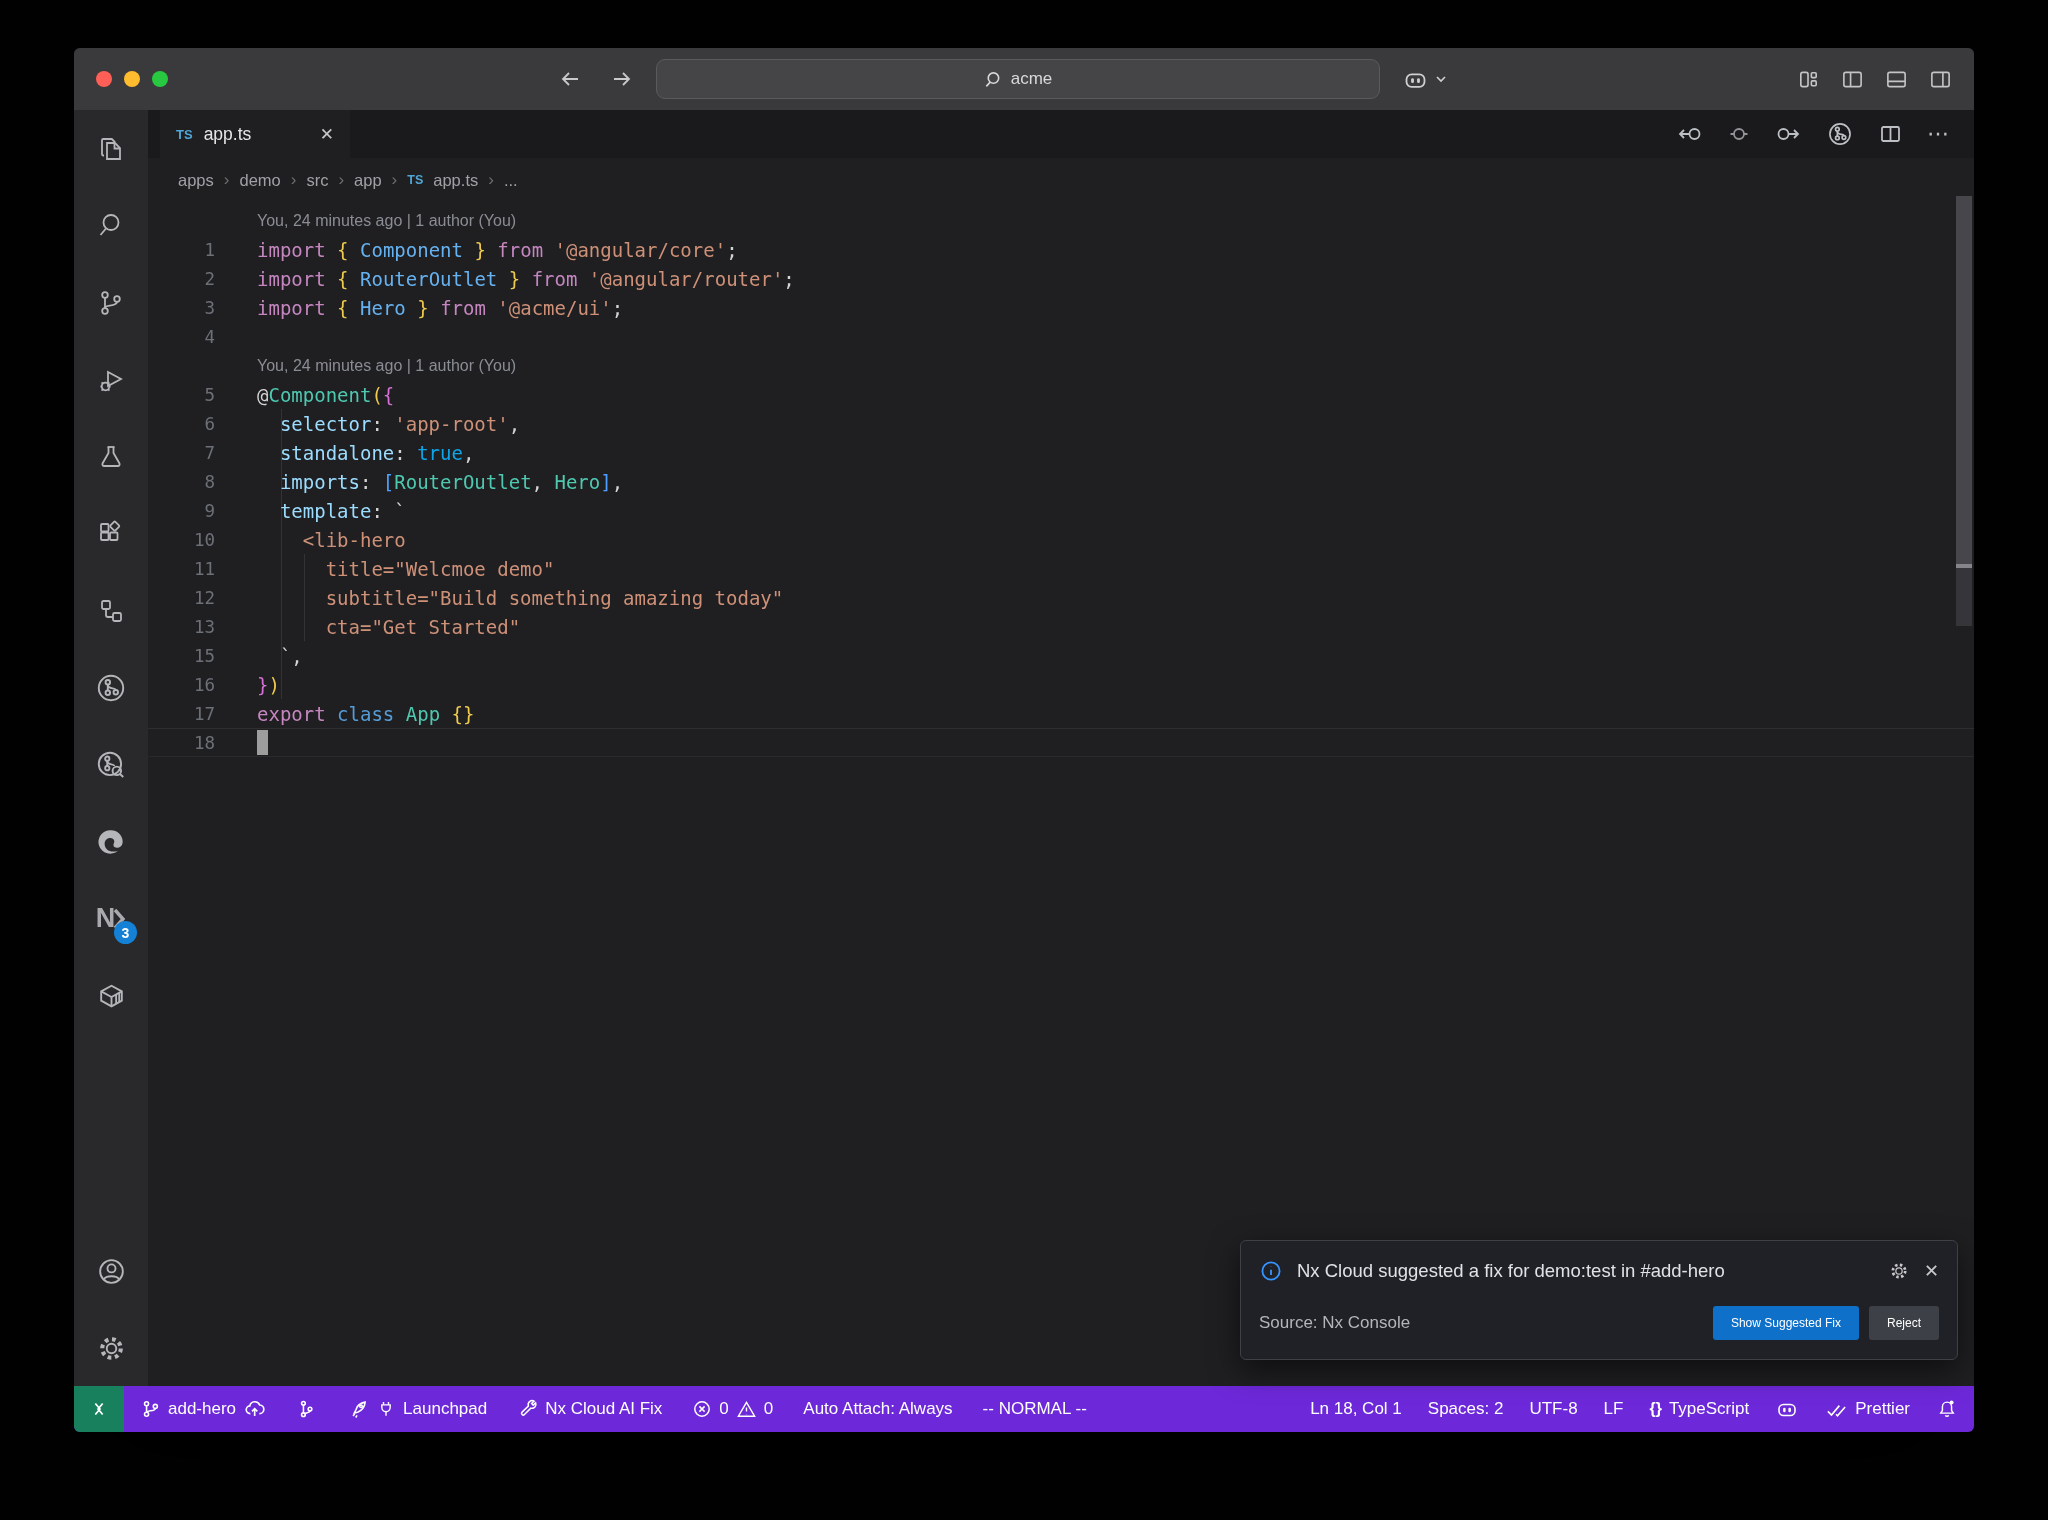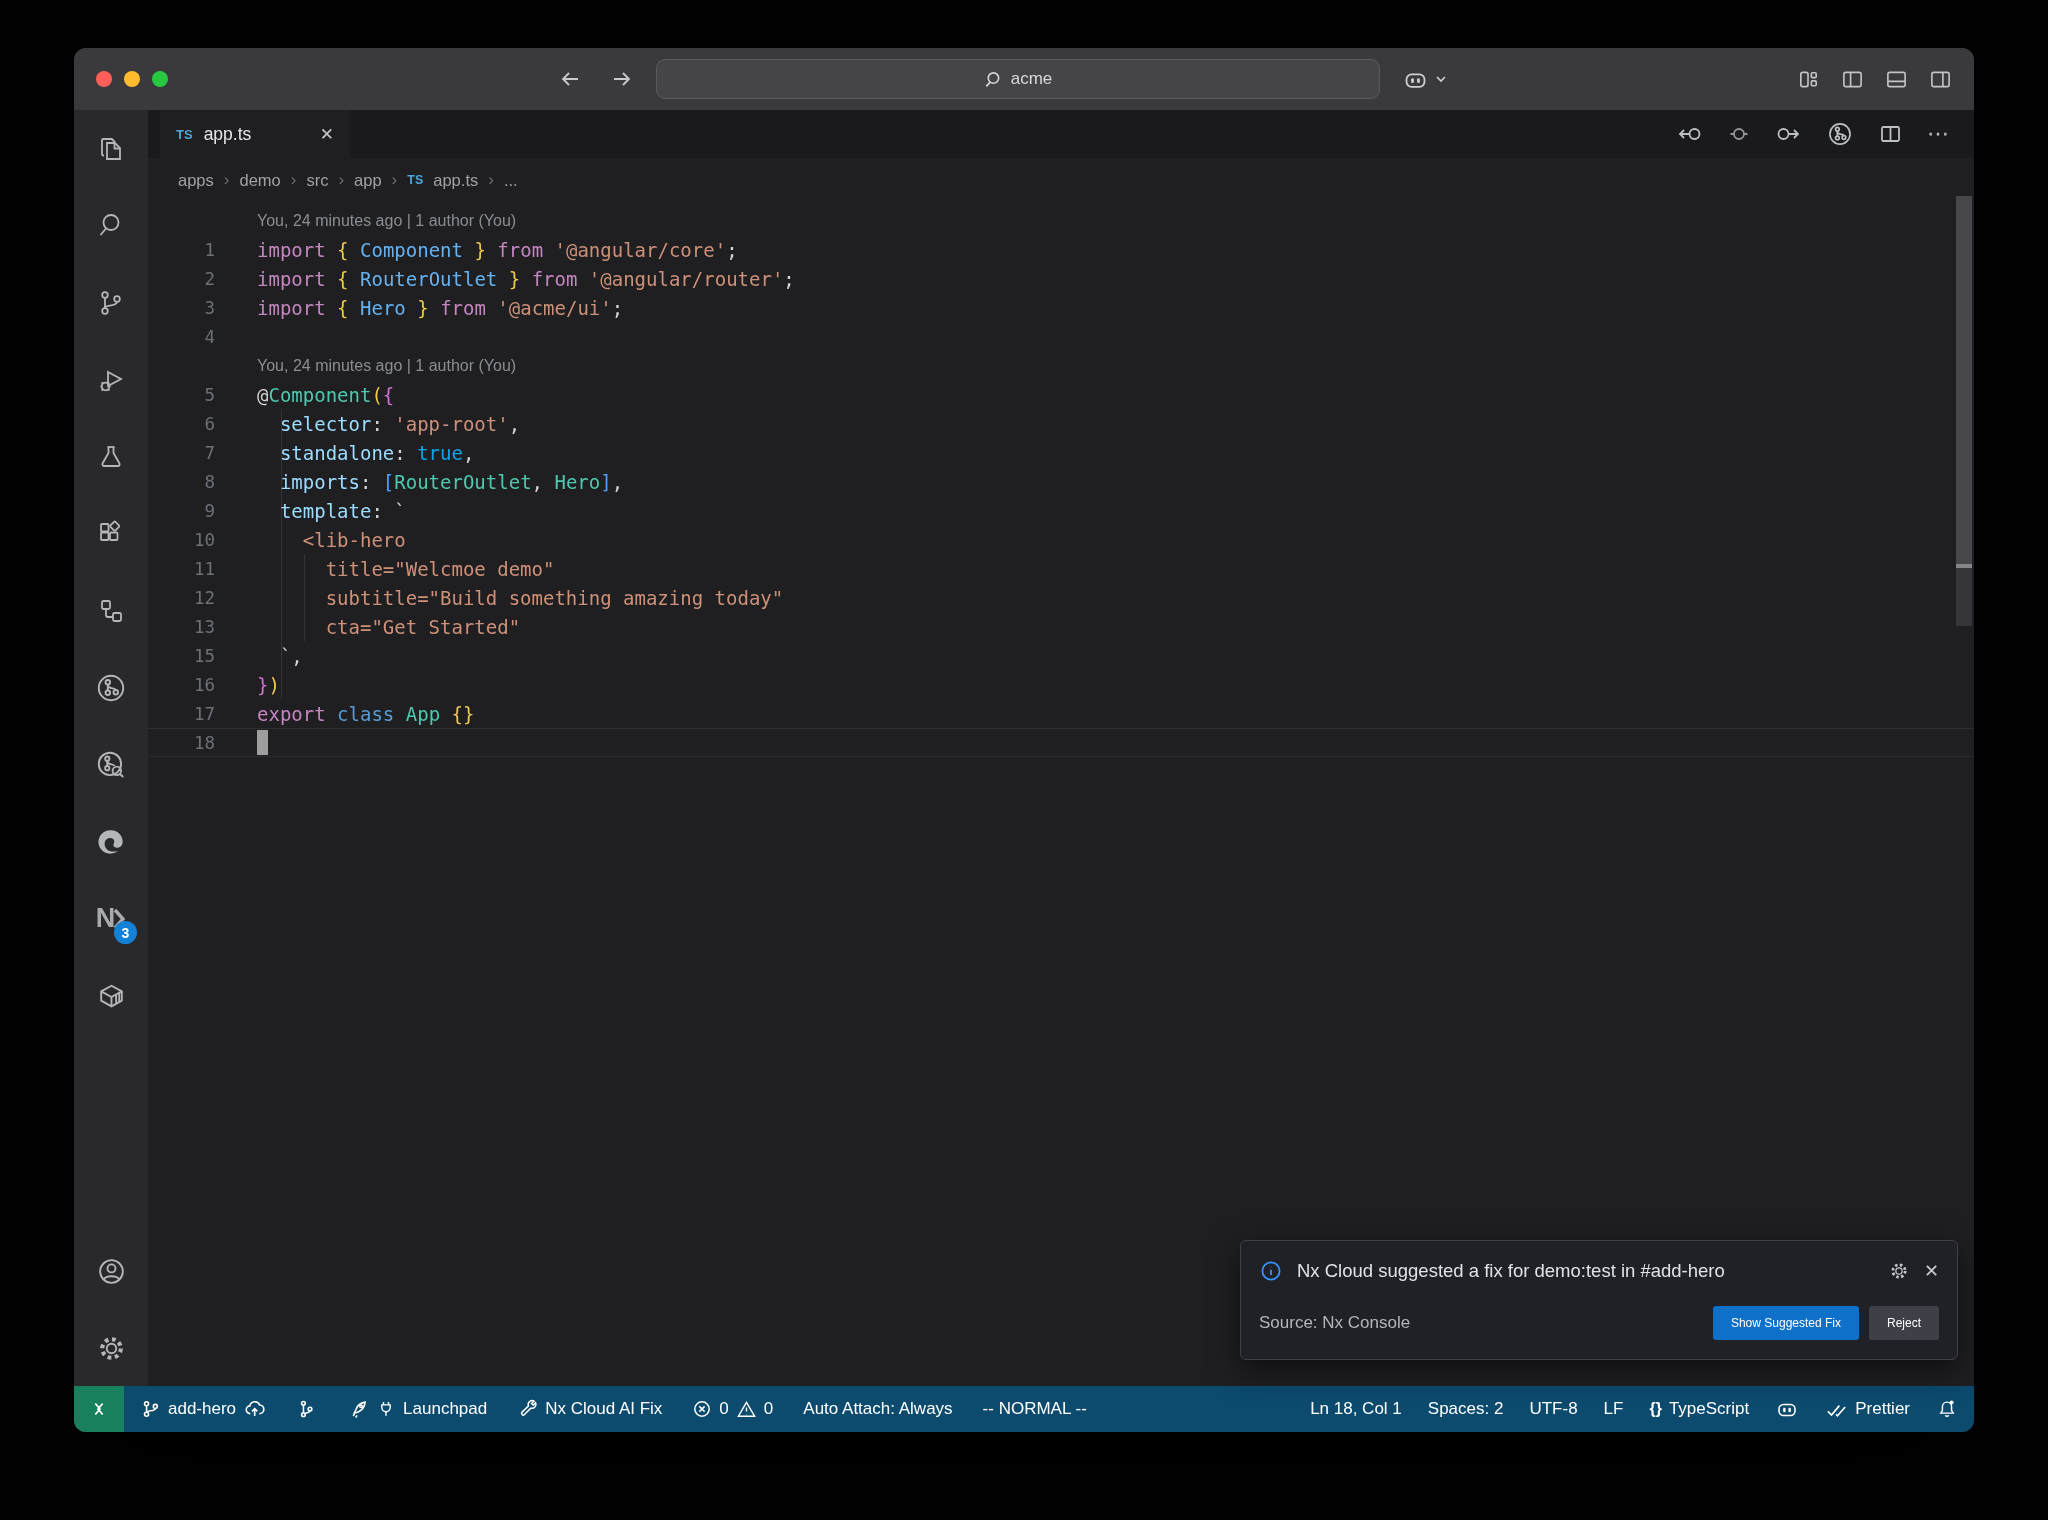--- a/index.html
+++ b/index.html
@@ -1,18 +1,18 @@
 <!DOCTYPE html>
 <html><head>
 <meta charset="utf-8">
 <style>
   html,body{margin:0;padding:0;background:#000;}
   .canvas{position:relative;width:2048px;height:1520px;background:#020202;overflow:hidden;
           font-family:"Liberation Sans",sans-serif;-webkit-font-smoothing:antialiased;}
-  .window{position:absolute;left:74px;top:48px;width:1900px;height:1384px;border-radius:12px;
+  .window{position:absolute;left:74px;top:48px;width:1900px;height:1384px;border-radius:6px;
           background:#1f1f22;box-shadow:0 40px 110px rgba(0,0,0,.85);display:flex;flex-direction:column;overflow:hidden;}
   
   .titlebar{height:62px;background:#3a3a3c;display:flex;align-items:center;padding:0 22px;flex:none;}
   .traffic{display:flex;gap:12px;align-items:center;}
   .light{width:16px;height:16px;border-radius:50%;}
   .spacer{flex:1;}
   .navarrows{display:flex;gap:28px;color:#c9c9ca;align-items:center;margin-left:40px;}
   .cmdcenter{width:722px;height:38px;margin:0 22px;background:#454548;border:1px solid #5a5a5d;border-radius:9px;
              display:flex;align-items:center;justify-content:center;gap:9px;color:#d8d8d9;font-size:17px;}
   .copilotmenu{display:flex;align-items:center;gap:5px;color:#cfcfd1;}
@@ -439,21 +439,21 @@
         </div>
 
         <div class="scrollbar">
           <div class="thumb"></div>
           <div class="thumbtick"></div>
           <div class="thumbdim"></div>
         </div>
       </div>
     </div>
 
-    <div class="statusbar" style="background: #0c4a6e;">
+    <div class="statusbar" style="background: #6d28d9;">
       <div class="remote" style="background: rgb(25, 128, 93);">
         <span>
             <svg width="22" height="22" viewBox="0 0 24 24" fill="none" stroke="#fff" stroke-width="1.9">
               <path d="M8 6l5 6-5 6"></path>
               <path d="M16 6l-5 6 5 6"></path>
             </svg>
           </span>
       </div>
       <div class="sb-left">
         <span class="sb-item">

